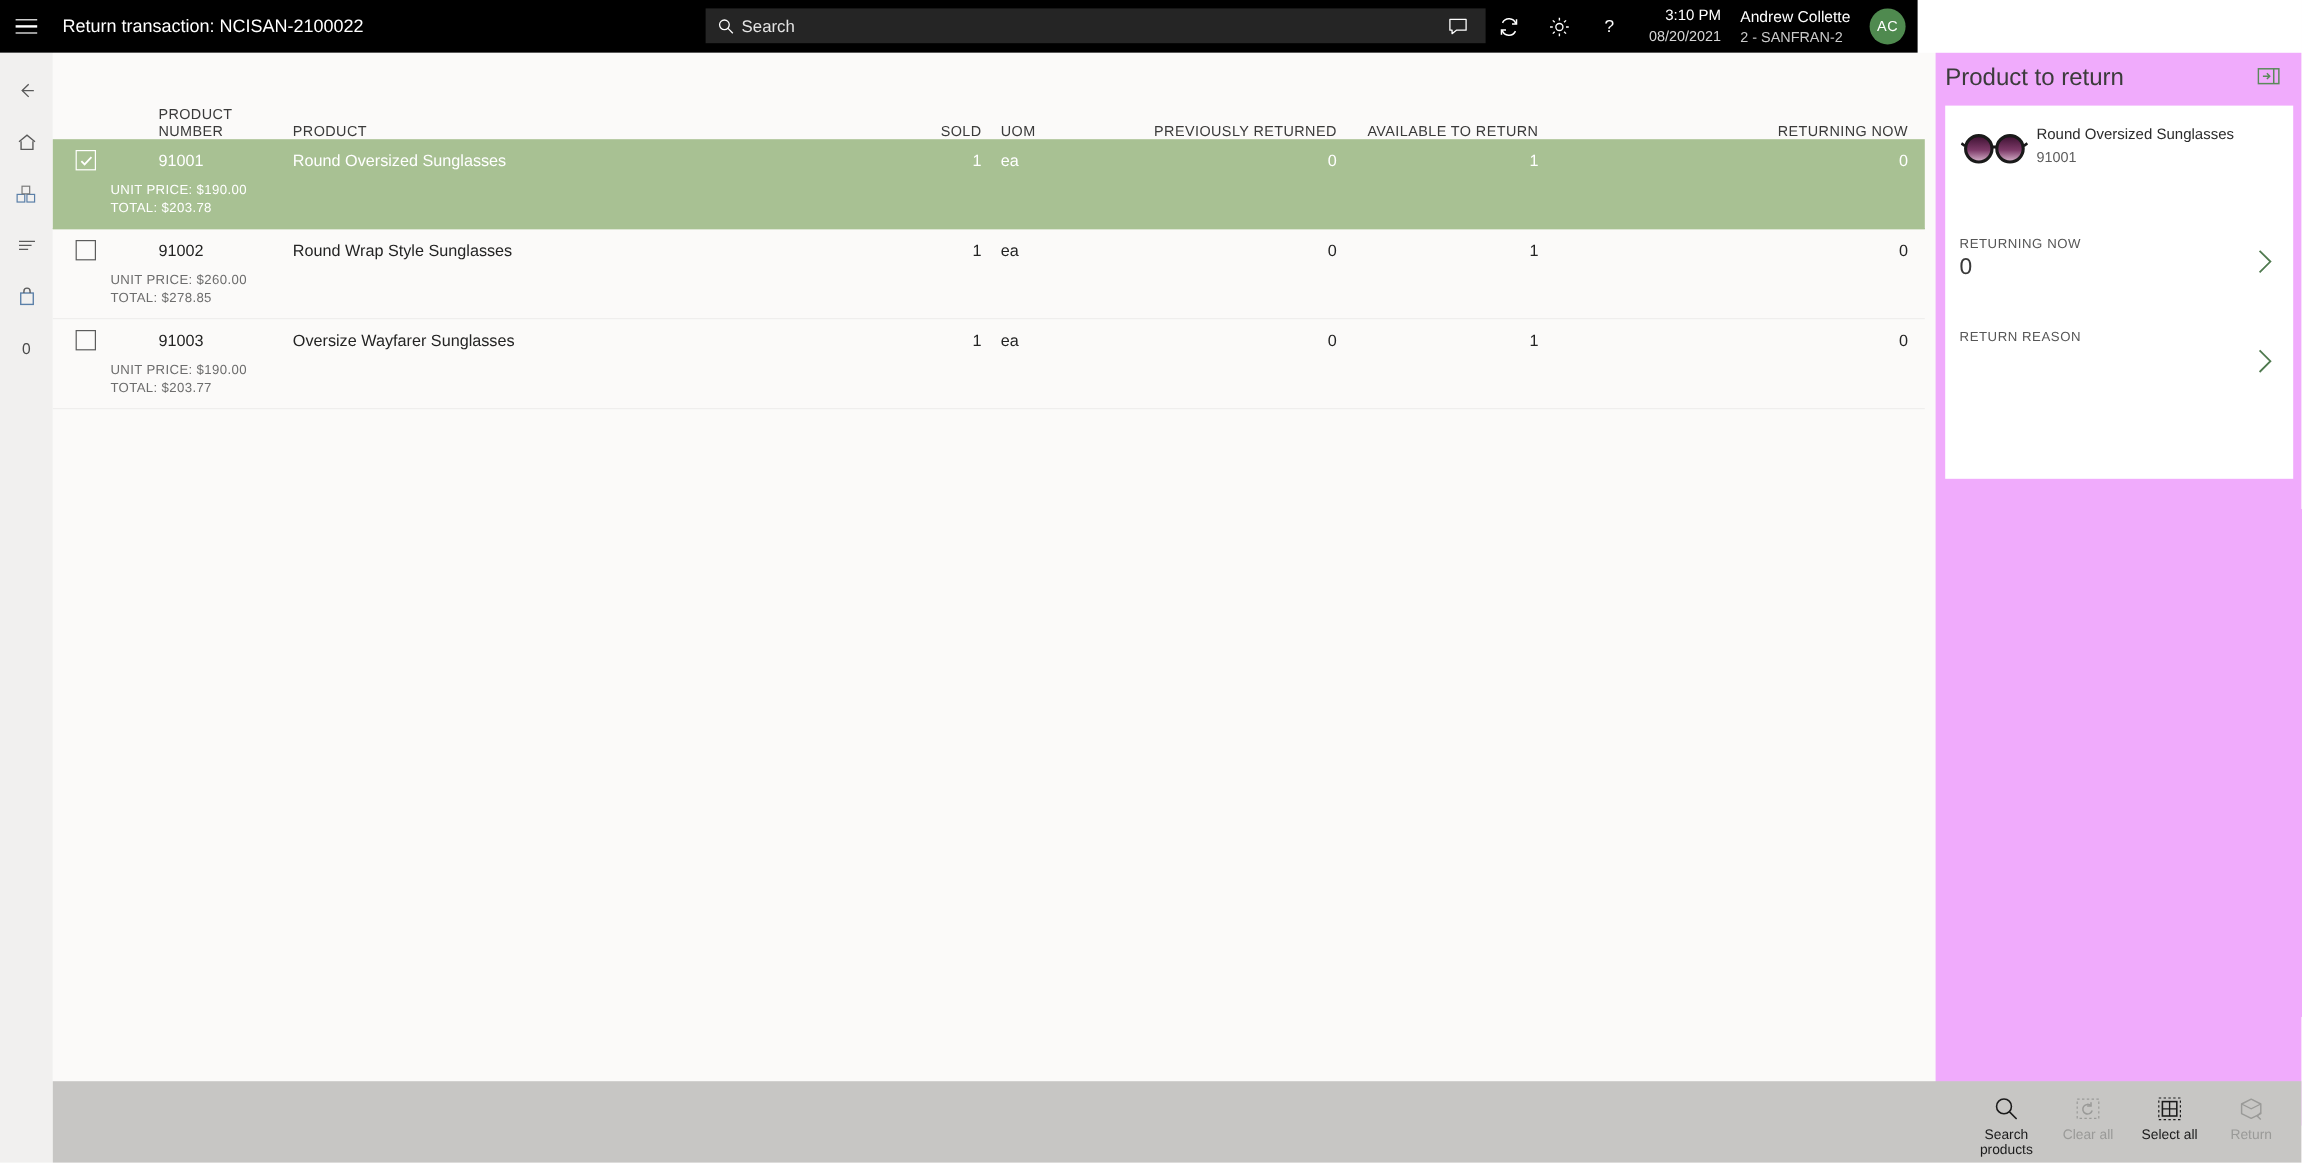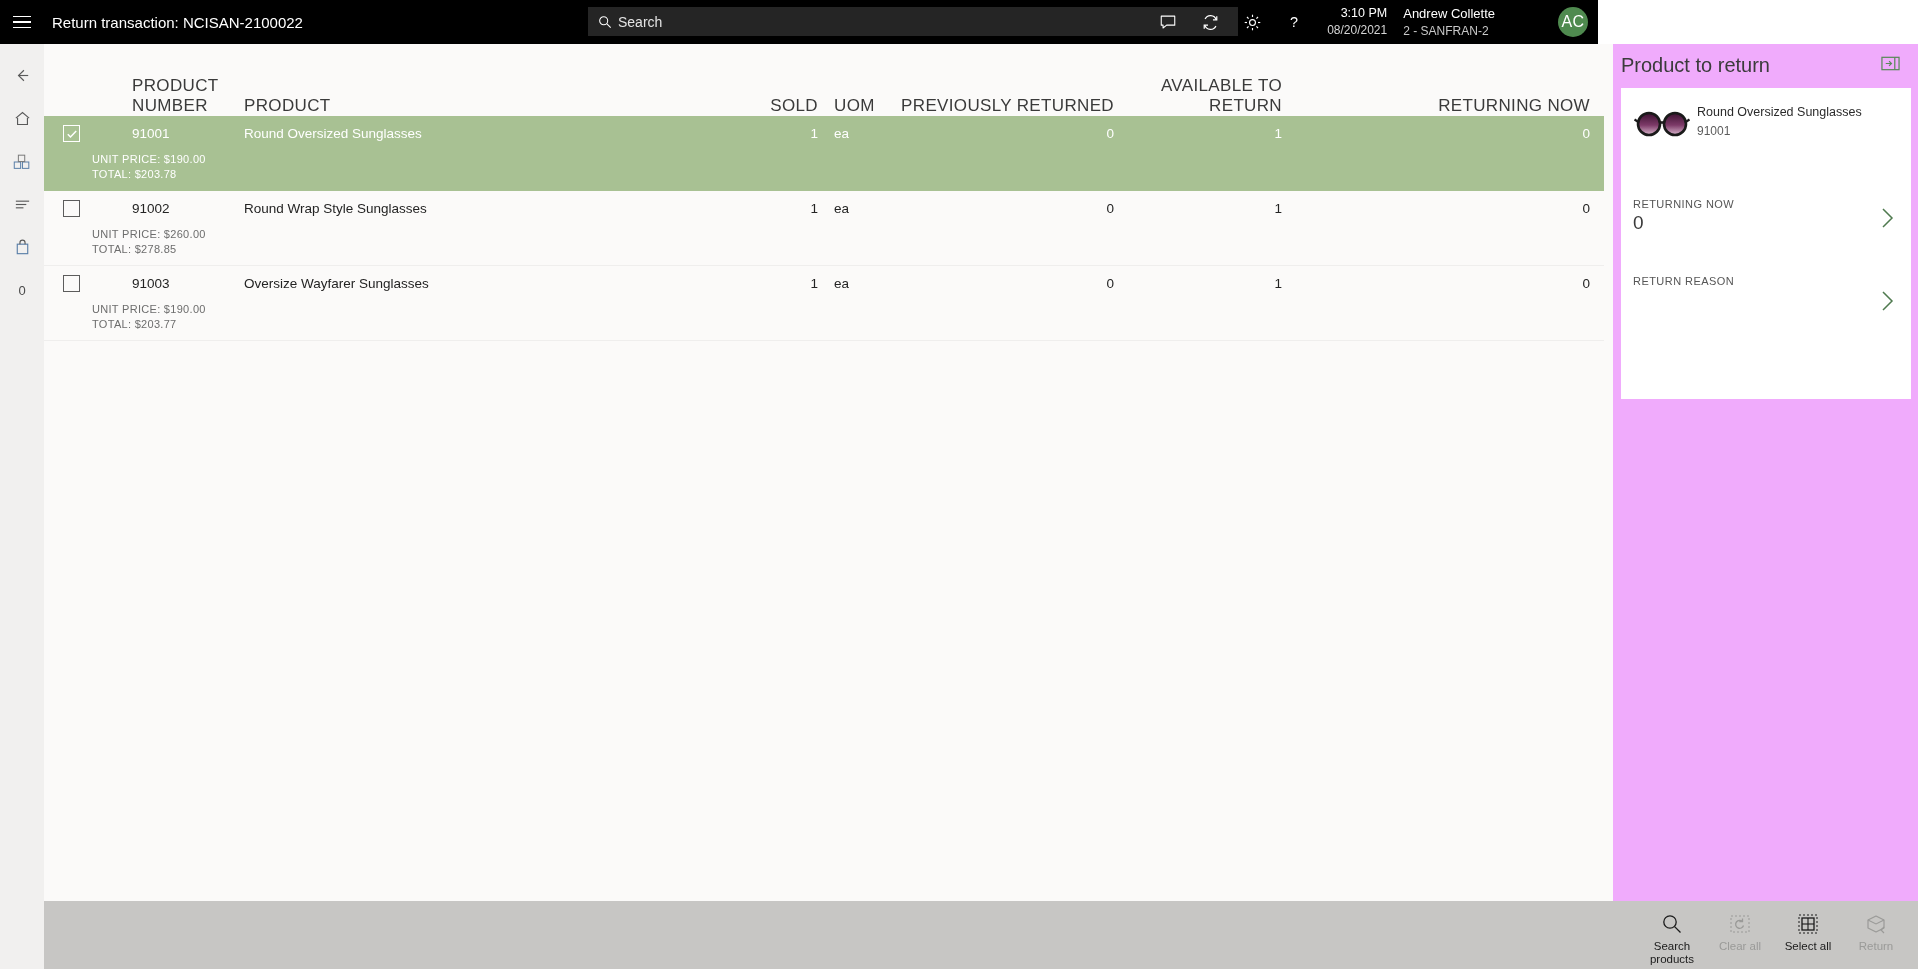--- a/index.html
+++ b/index.html
@@ -41,22 +41,22 @@
   }
   .datetime {
     color: #ffffff; font-size: 12.5px; text-align: right; line-height: 1.35;
     margin-left: 12px; margin-right: 16px;
   }
   .datetime .d2 { color: #d6d6d6; font-size: 12px; }
   .userblock { color: #ffffff; font-size: 13px; line-height: 1.35; margin-right: 16px; }
   .userblock .u2 { color: #c9c9c9; font-size: 12px; }
   .avatar {
     width: 30px; height: 30px; border-radius: 50%; background: #4f8a4f;
-    color: #ffffff; font-size: 16px; display: flex; align-items: center;
-    justify-content: center; letter-spacing: .5px; cursor: pointer; margin-left: 47px;
+    color: #ffffff; font-size: 12px; display: flex; align-items: center;
+    justify-content: center; letter-spacing: .5px; cursor: pointer;
   }
 
   
   .rail {
     position: absolute; left: 0; top: 44px; width: 44px; height: 925px;
     background: #f1f0ef; display: flex; flex-direction: column; align-items: center;
     padding-top: 10px;
   }
   .rail-btn {
     width: 44px; height: 43px; display: flex; align-items: center;
@@ -70,21 +70,21 @@
   }
   .page-title {
     font-size: 21px; color: #3b3b3b; font-weight: 400;
     padding: 11px 0 0 48px; letter-spacing: .1px;
   }
 
   
   .grid { position: absolute; left: 0; top: 46px; width: 1560px; }
   .grid-head {
     display: flex; align-items: flex-end; height: 26px;
-    font-size: 17px; color: #3a3a3a; letter-spacing: .35px;
+    font-size: 12px; color: #3a3a3a; letter-spacing: .35px;
   }
   .col-check  { width: 48px; flex: 0 0 48px; }
   .col-num    { width: 152px; flex: 0 0 152px; }
   .col-prod   { flex: 1 1 auto; }
   .col-sold   { width: 78px; flex: 0 0 78px; text-align: right; }
   .col-uom    { width: 60px; flex: 0 0 60px; padding-left: 16px; }
   .col-prev   { width: 236px; flex: 0 0 236px; text-align: right; }
   .col-avail  { width: 168px; flex: 0 0 168px; text-align: right; }
   .col-now    { width: 322px; flex: 0 0 322px; text-align: right; padding-right: 14px; }
 

